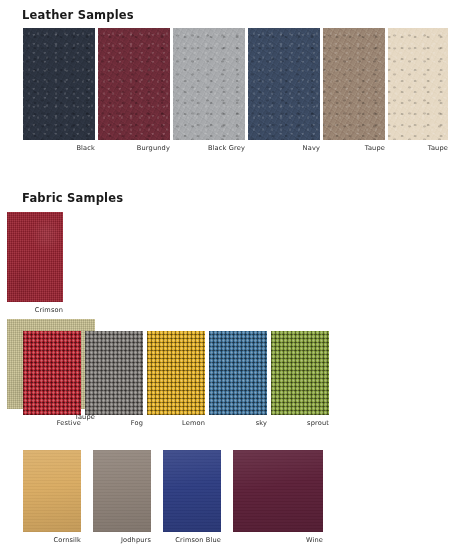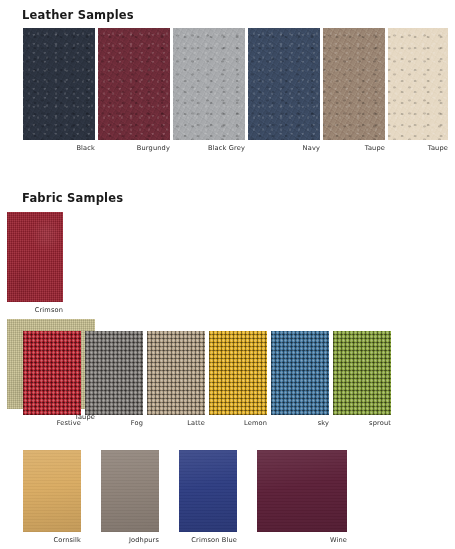--- a/index.html
+++ b/index.html
@@ -191,38 +191,34 @@
   <div class="swatch-row" id="fabric-row-1" style="left: 23px; top: 331px; gap: 4px;">
       <div class="swatch-cell">
         <div class="swatch tex-weave" style="width: 58px; height: 84px; background-color: rgb(192, 32, 45);"></div>
         <div class="swatch-label">Festive</div>
       </div>
       <div class="swatch-cell">
         <div class="swatch tex-weave" style="width: 58px; height: 84px; background-color: rgb(128, 124, 120);"></div>
         <div class="swatch-label">Fog</div>
       </div>
       <div class="swatch-cell">
-        <div class="swatch tex-weave" style="width: 58px; height: 84px; background-color: rgb(183, 164, 136);"></div>
-        <div class="swatch-label">Latte</div>
-      </div>
-      <div class="swatch-cell">
         <div class="swatch tex-weave" style="width: 58px; height: 84px; background-color: rgb(232, 178, 30);"></div>
         <div class="swatch-label">Lemon</div>
       </div>
       <div class="swatch-cell">
         <div class="swatch tex-weave" style="width: 58px; height: 84px; background-color: rgb(62, 119, 163);"></div>
         <div class="swatch-label">sky</div>
       </div>
       <div class="swatch-cell">
         <div class="swatch tex-weave" style="width: 58px; height: 84px; background-color: rgb(138, 167, 58);"></div>
         <div class="swatch-label">sprout</div>
       </div>
     </div>
 
-  <div class="swatch-row" id="fabric-row-2" style="left: 23px; top: 450px; gap: 20px;">
+  <div class="swatch-row" id="fabric-row-2" style="left: 23px; top: 450px; gap: 12px;">
       <div class="swatch-cell">
         <div class="swatch tex-plain" style="width: 58px; height: 82px; background-color: rgb(217, 171, 98);"></div>
         <div class="swatch-label">Cornsilk</div>
       </div>
       <div class="swatch-cell">
         <div class="swatch tex-plain" style="width: 58px; height: 82px; background-color: rgb(142, 130, 120);"></div>
         <div class="swatch-label">Jodhpurs</div>
       </div>
       <div class="swatch-cell">
         <div class="swatch tex-plain" style="width: 58px; height: 82px; background-color: rgb(46, 61, 130);"></div>

